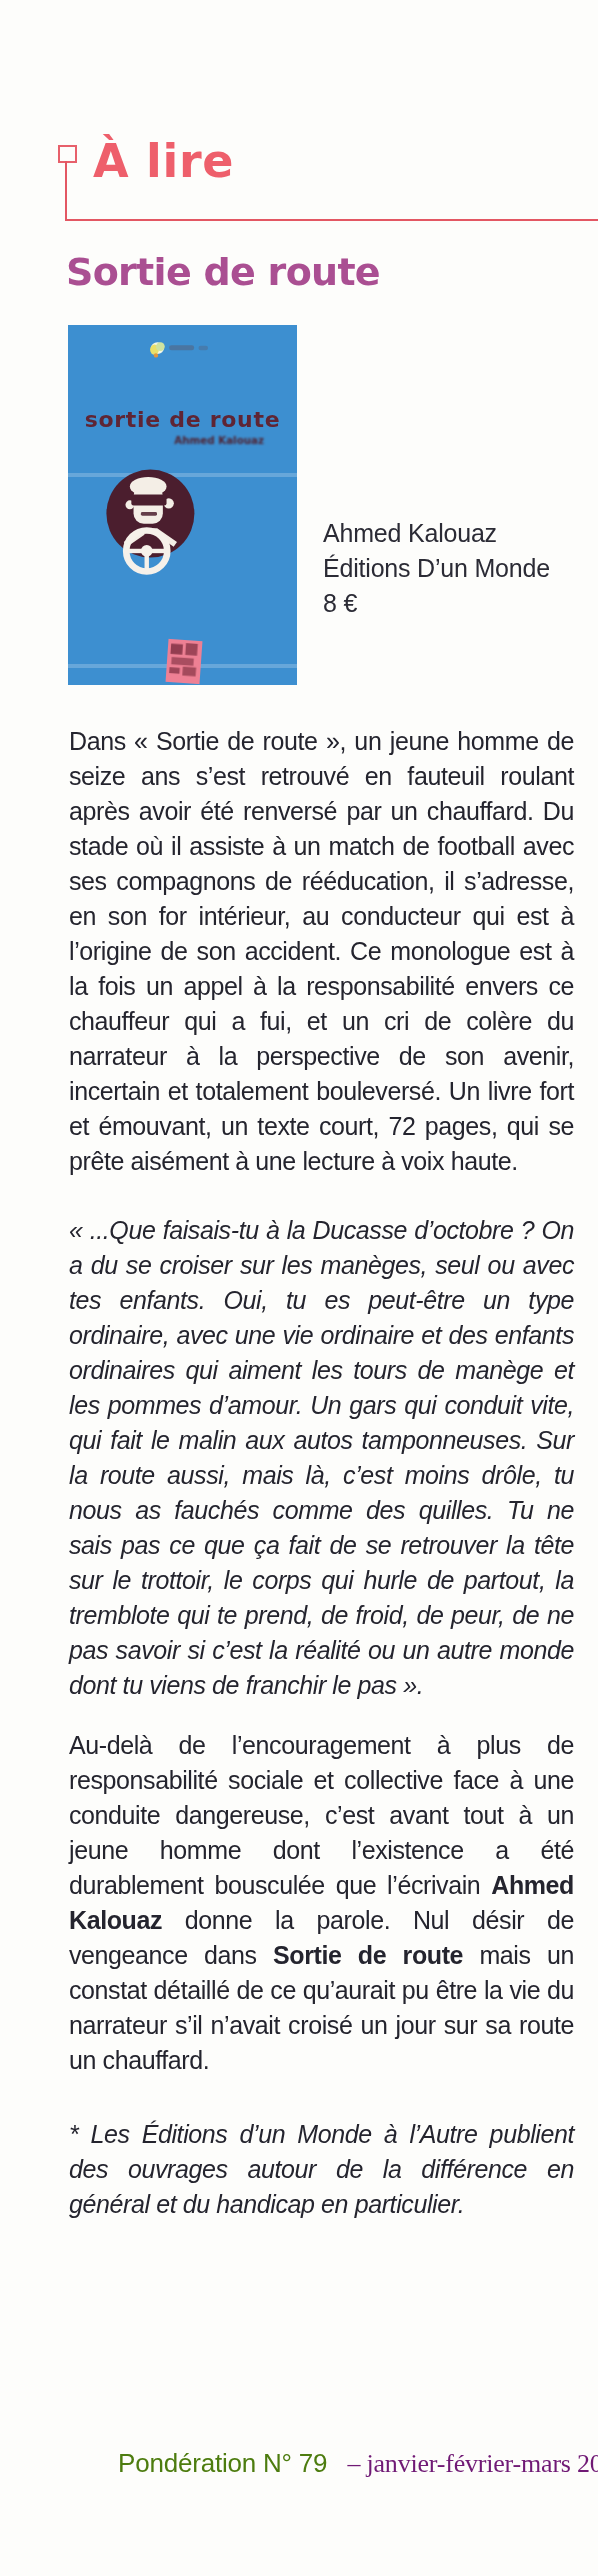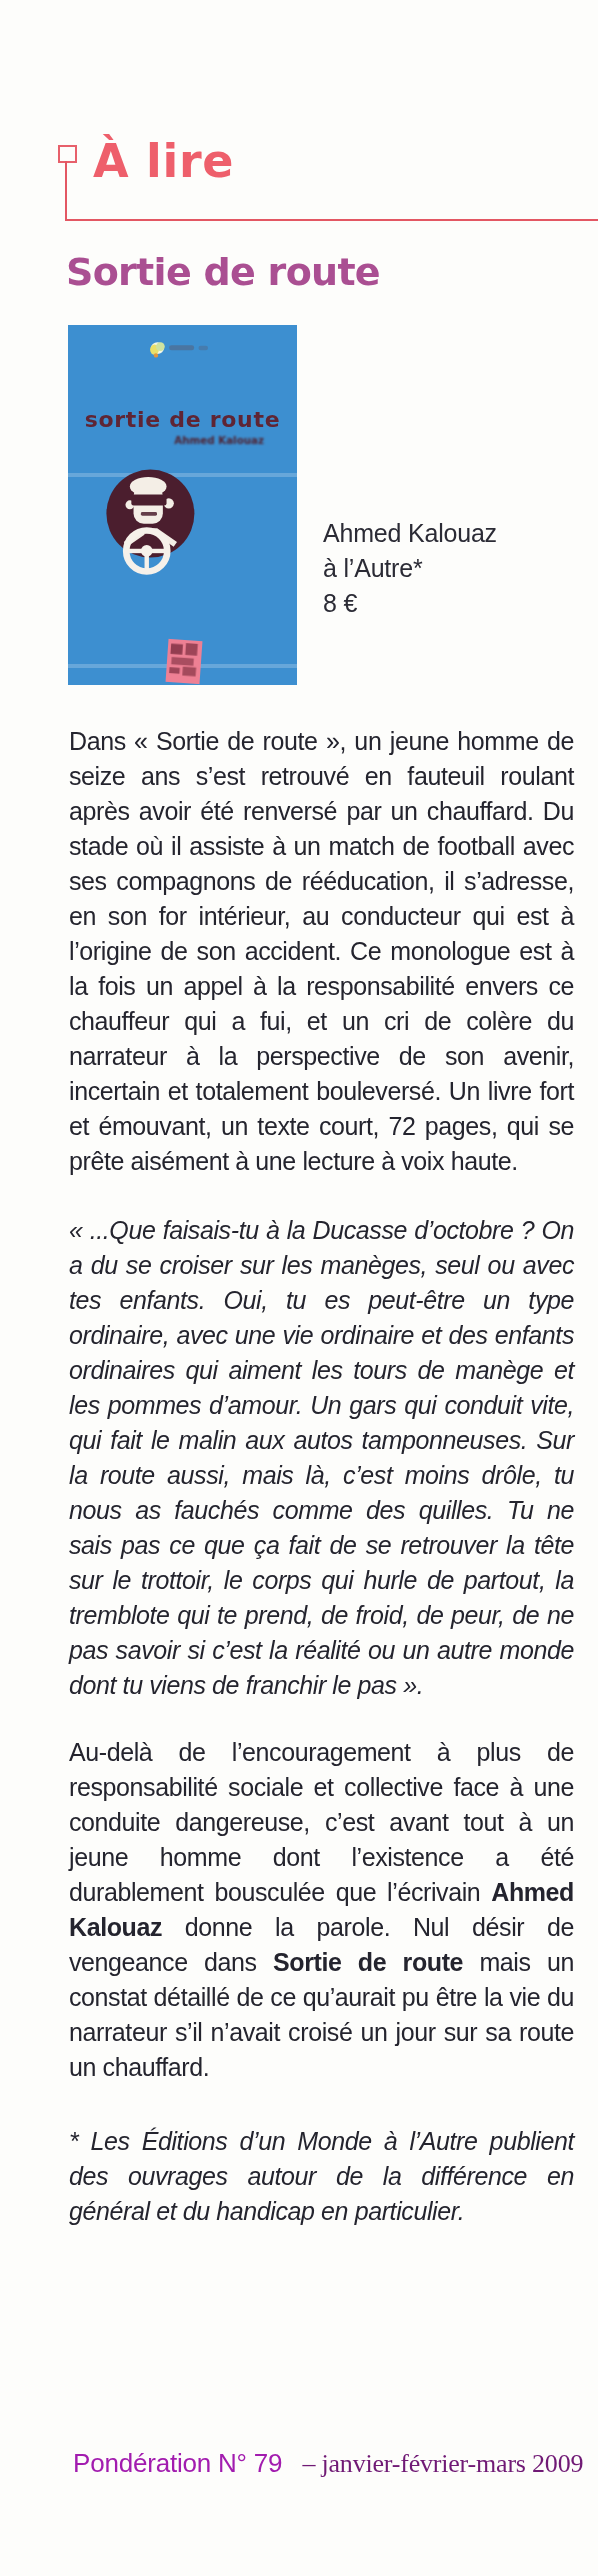--- a/index.html
+++ b/index.html
@@ -83,33 +83,33 @@
   }
 
   
   .body-text {
     position:absolute; left:69px; top:724px; width:505px;
     font-size:25px; line-height:35px;
     color:#24242e; letter-spacing:-0.4px;
     text-align:justify;
   }
   .body-text p { margin:0 0 34px 0; }
-  .body-text p.para-quote { margin-bottom:32px; }
+  .body-text p.para-quote { margin-bottom:25px; }
   .body-text p.para-comment { margin-bottom:39px; }
   .body-text p.para-footnote { margin-bottom:0; }
   .italic { font-style:italic; }
   .body-text strong { font-weight:bold; }
 
   
   .footer {
     position:absolute; left:73px; top:2449px;
     font-size:26px; line-height:1.1; letter-spacing:-0.2px;
     white-space:nowrap;
   }
-  .footer-journal { color:#a21caf; }
+  .footer-journal { color:#4d7c0f;margin-left:45px; }
   .footer-issue { color:#701a75; margin-left:20px;font-family:Liberation Serif, serif; }
 </style>
 </head>
 <body>
 
 <div class="page">
 
   <div class="marker-square"></div>
   <div class="rule-vertical"></div>
   <h1 class="section-heading">À lire</h1>
@@ -155,21 +155,21 @@
         <rect x="24" y="4" width="16" height="16" fill="#7c2c3e" opacity="0.7"></rect>
         <rect x="6" y="24" width="30" height="10" fill="#7c2c3e" opacity="0.6"></rect>
         <rect x="4" y="38" width="14" height="8" fill="#7c2c3e" opacity="0.7"></rect>
         <rect x="22" y="36" width="18" height="12" fill="#7c2c3e" opacity="0.65"></rect>
       </svg>
     </div>
   </figure>
 
   <div class="book-info">
     <div>Ahmed Kalouaz</div>
-    <div>à l’Autre*</div>
+    <div>Éditions D’un Monde</div>
     <div>8 €</div>
   </div>
 
   <div class="body-text">
     <p class="para-summary">Dans « Sortie de route », un jeune homme de seize ans s’est retrouvé en fauteuil roulant après avoir été renversé par un chauffard. Du stade où il assiste à un match de football avec ses compagnons de rééducation, il s’adresse, en son for intérieur, au conducteur qui est à l’origine de son accident. Ce monologue est à la fois un appel à la responsabilité envers ce chauffeur qui a fui, et un cri de colère du narrateur à la perspective de son avenir, incertain et totalement bouleversé. Un livre fort et émouvant, un texte court, 72 pages, qui se prête aisément à une lecture à voix haute.</p>
     <p class="para-quote italic">« ...Que faisais-tu à la Ducasse d’octobre ? On a du se croiser sur les manèges, seul ou avec tes enfants. Oui, tu es peut-être un type ordinaire, avec une vie ordinaire et des enfants ordinaires qui aiment les tours de manège et les pommes d’amour. Un gars qui conduit vite, qui fait le malin aux autos tamponneuses. Sur la route aussi, mais là, c’est moins drôle, tu nous as fauchés comme des quilles. Tu ne sais pas ce que ça fait de se retrouver la tête sur le trottoir, le corps qui hurle de partout, la tremblote qui te prend, de froid, de peur, de ne pas savoir si c’est la réalité ou un autre monde dont tu viens de franchir le pas ».</p>
     <p class="para-comment"><span>Au-delà de l’encouragement à plus de responsabilité sociale et collective face à une conduite dangereuse, c’est avant tout à un jeune homme dont l’existence a été durablement bousculée que l’écrivain </span><strong>Ahmed Kalouaz</strong><span> donne la parole. Nul désir de vengeance dans </span><strong>Sortie de route</strong><span> mais un constat détaillé de ce qu’aurait pu être la vie du narrateur s’il n’avait croisé un jour sur sa route un chauffard.</span></p>
     <p class="para-footnote italic">* Les Éditions d’un Monde à l’Autre publient des ouvrages autour de la différence en général et du handicap en particulier.</p>
   </div>
 

